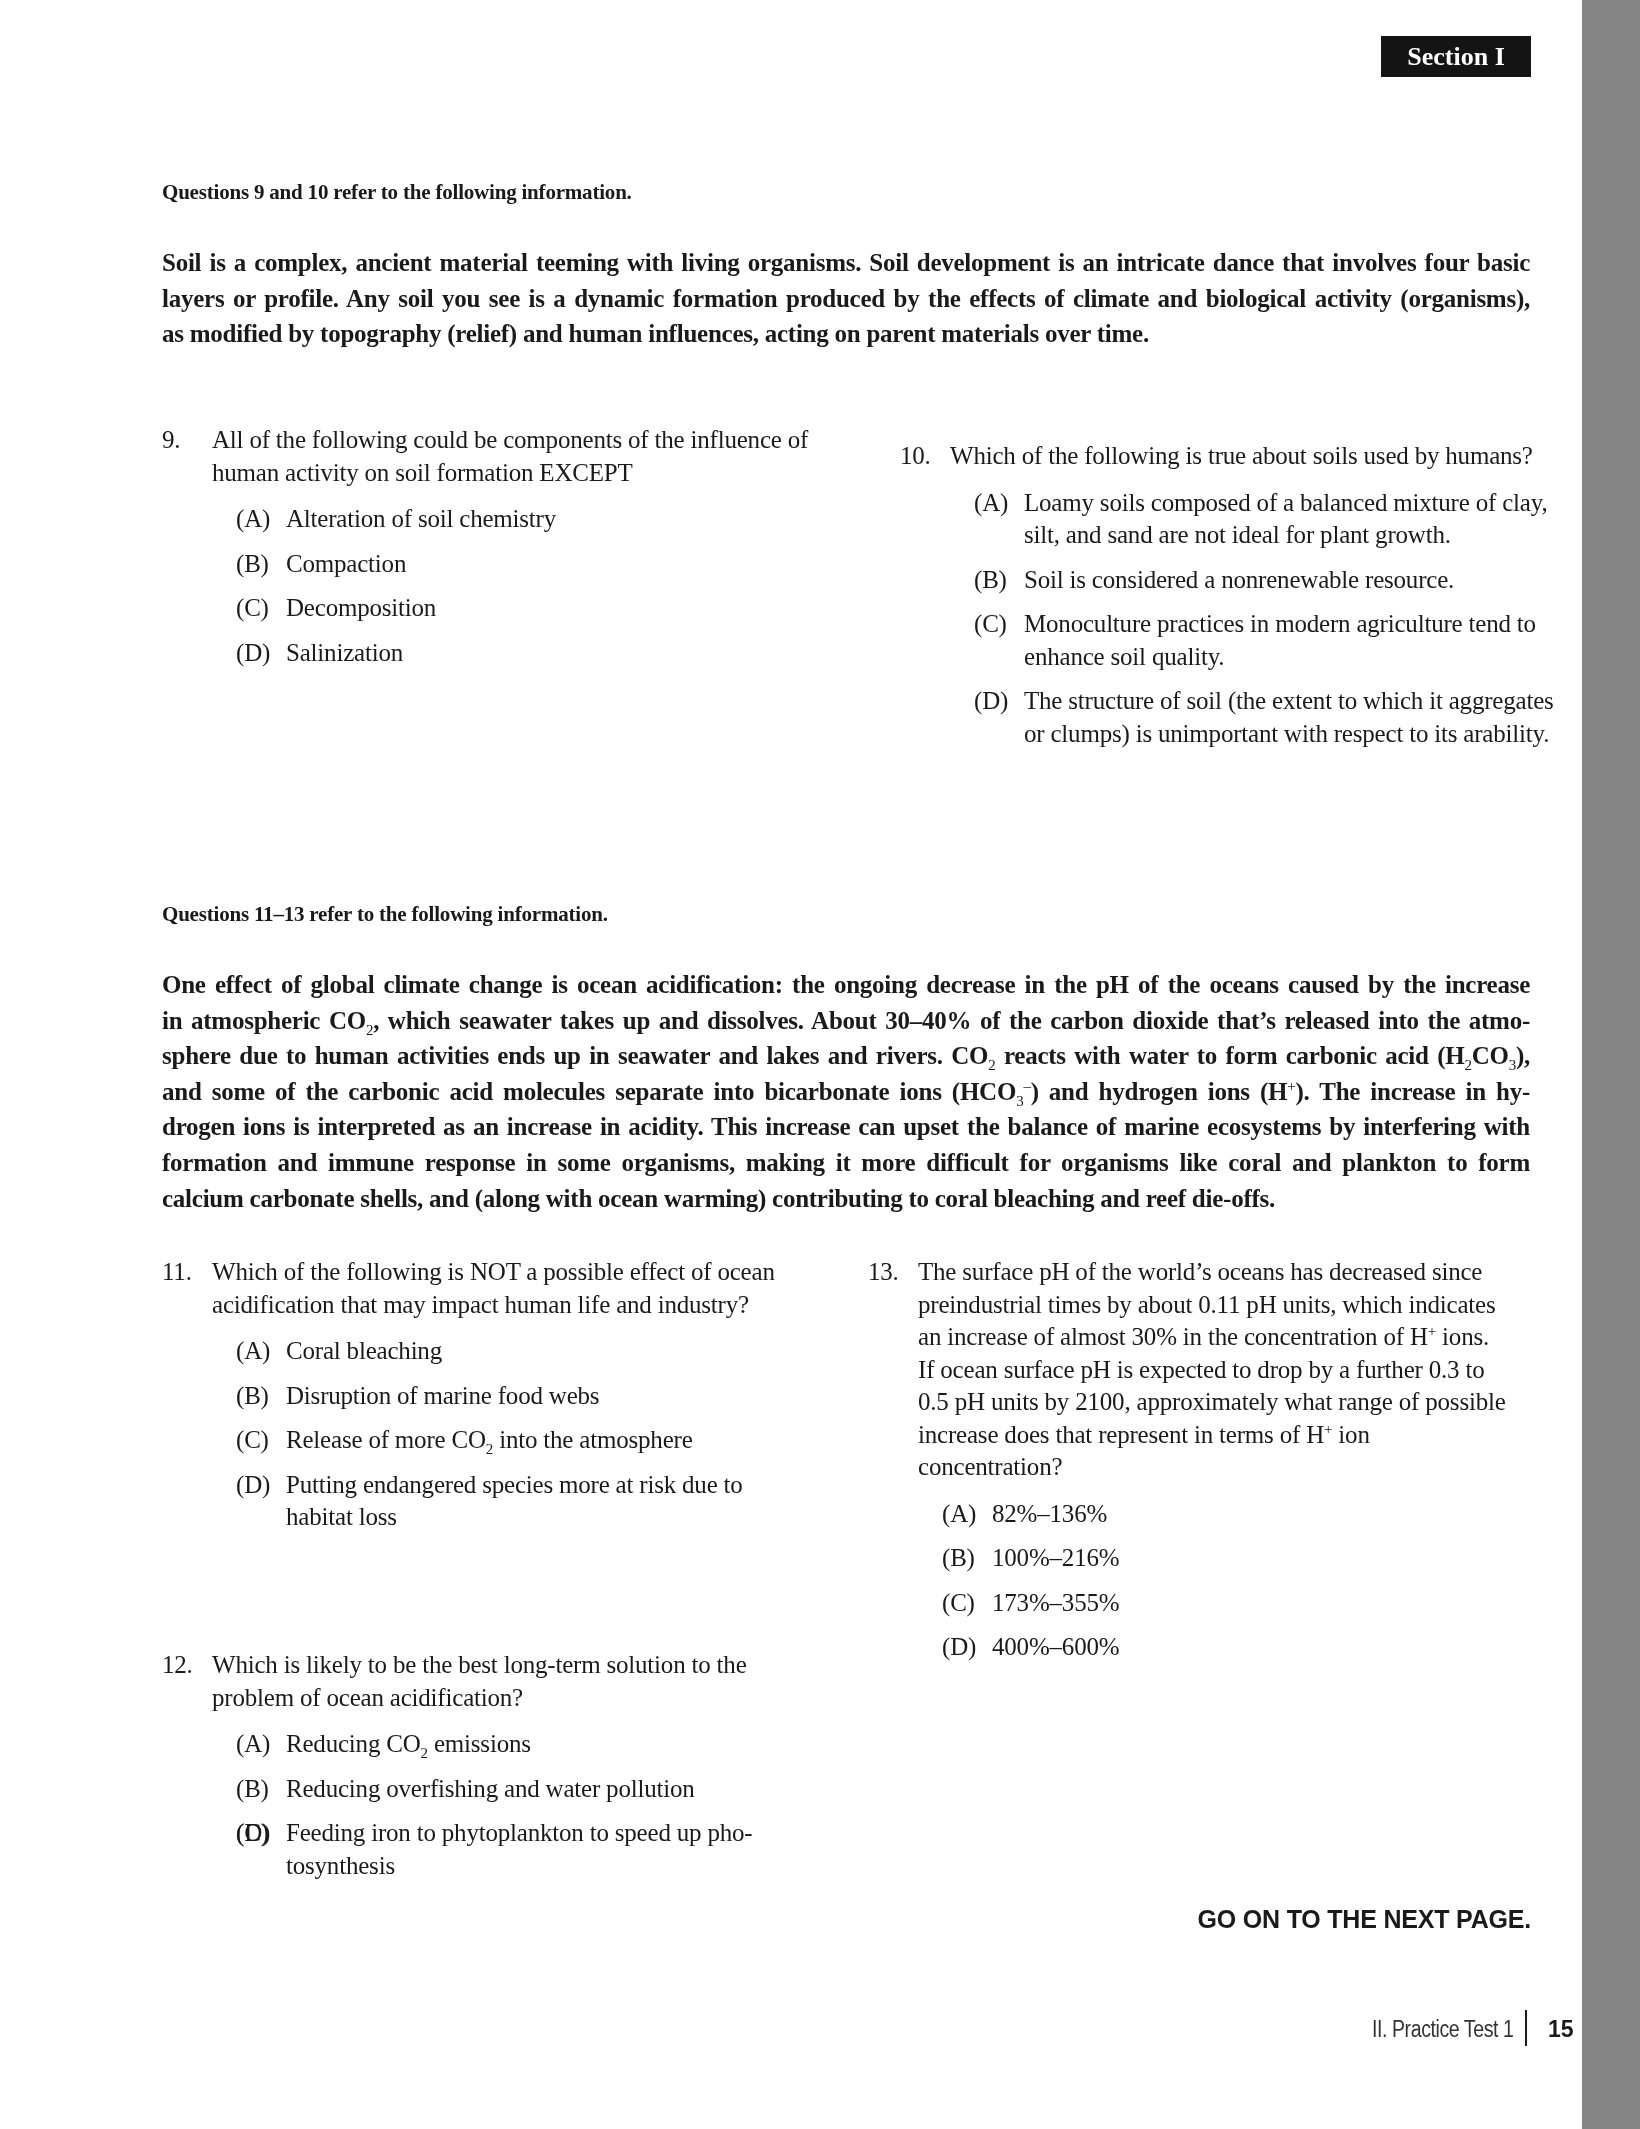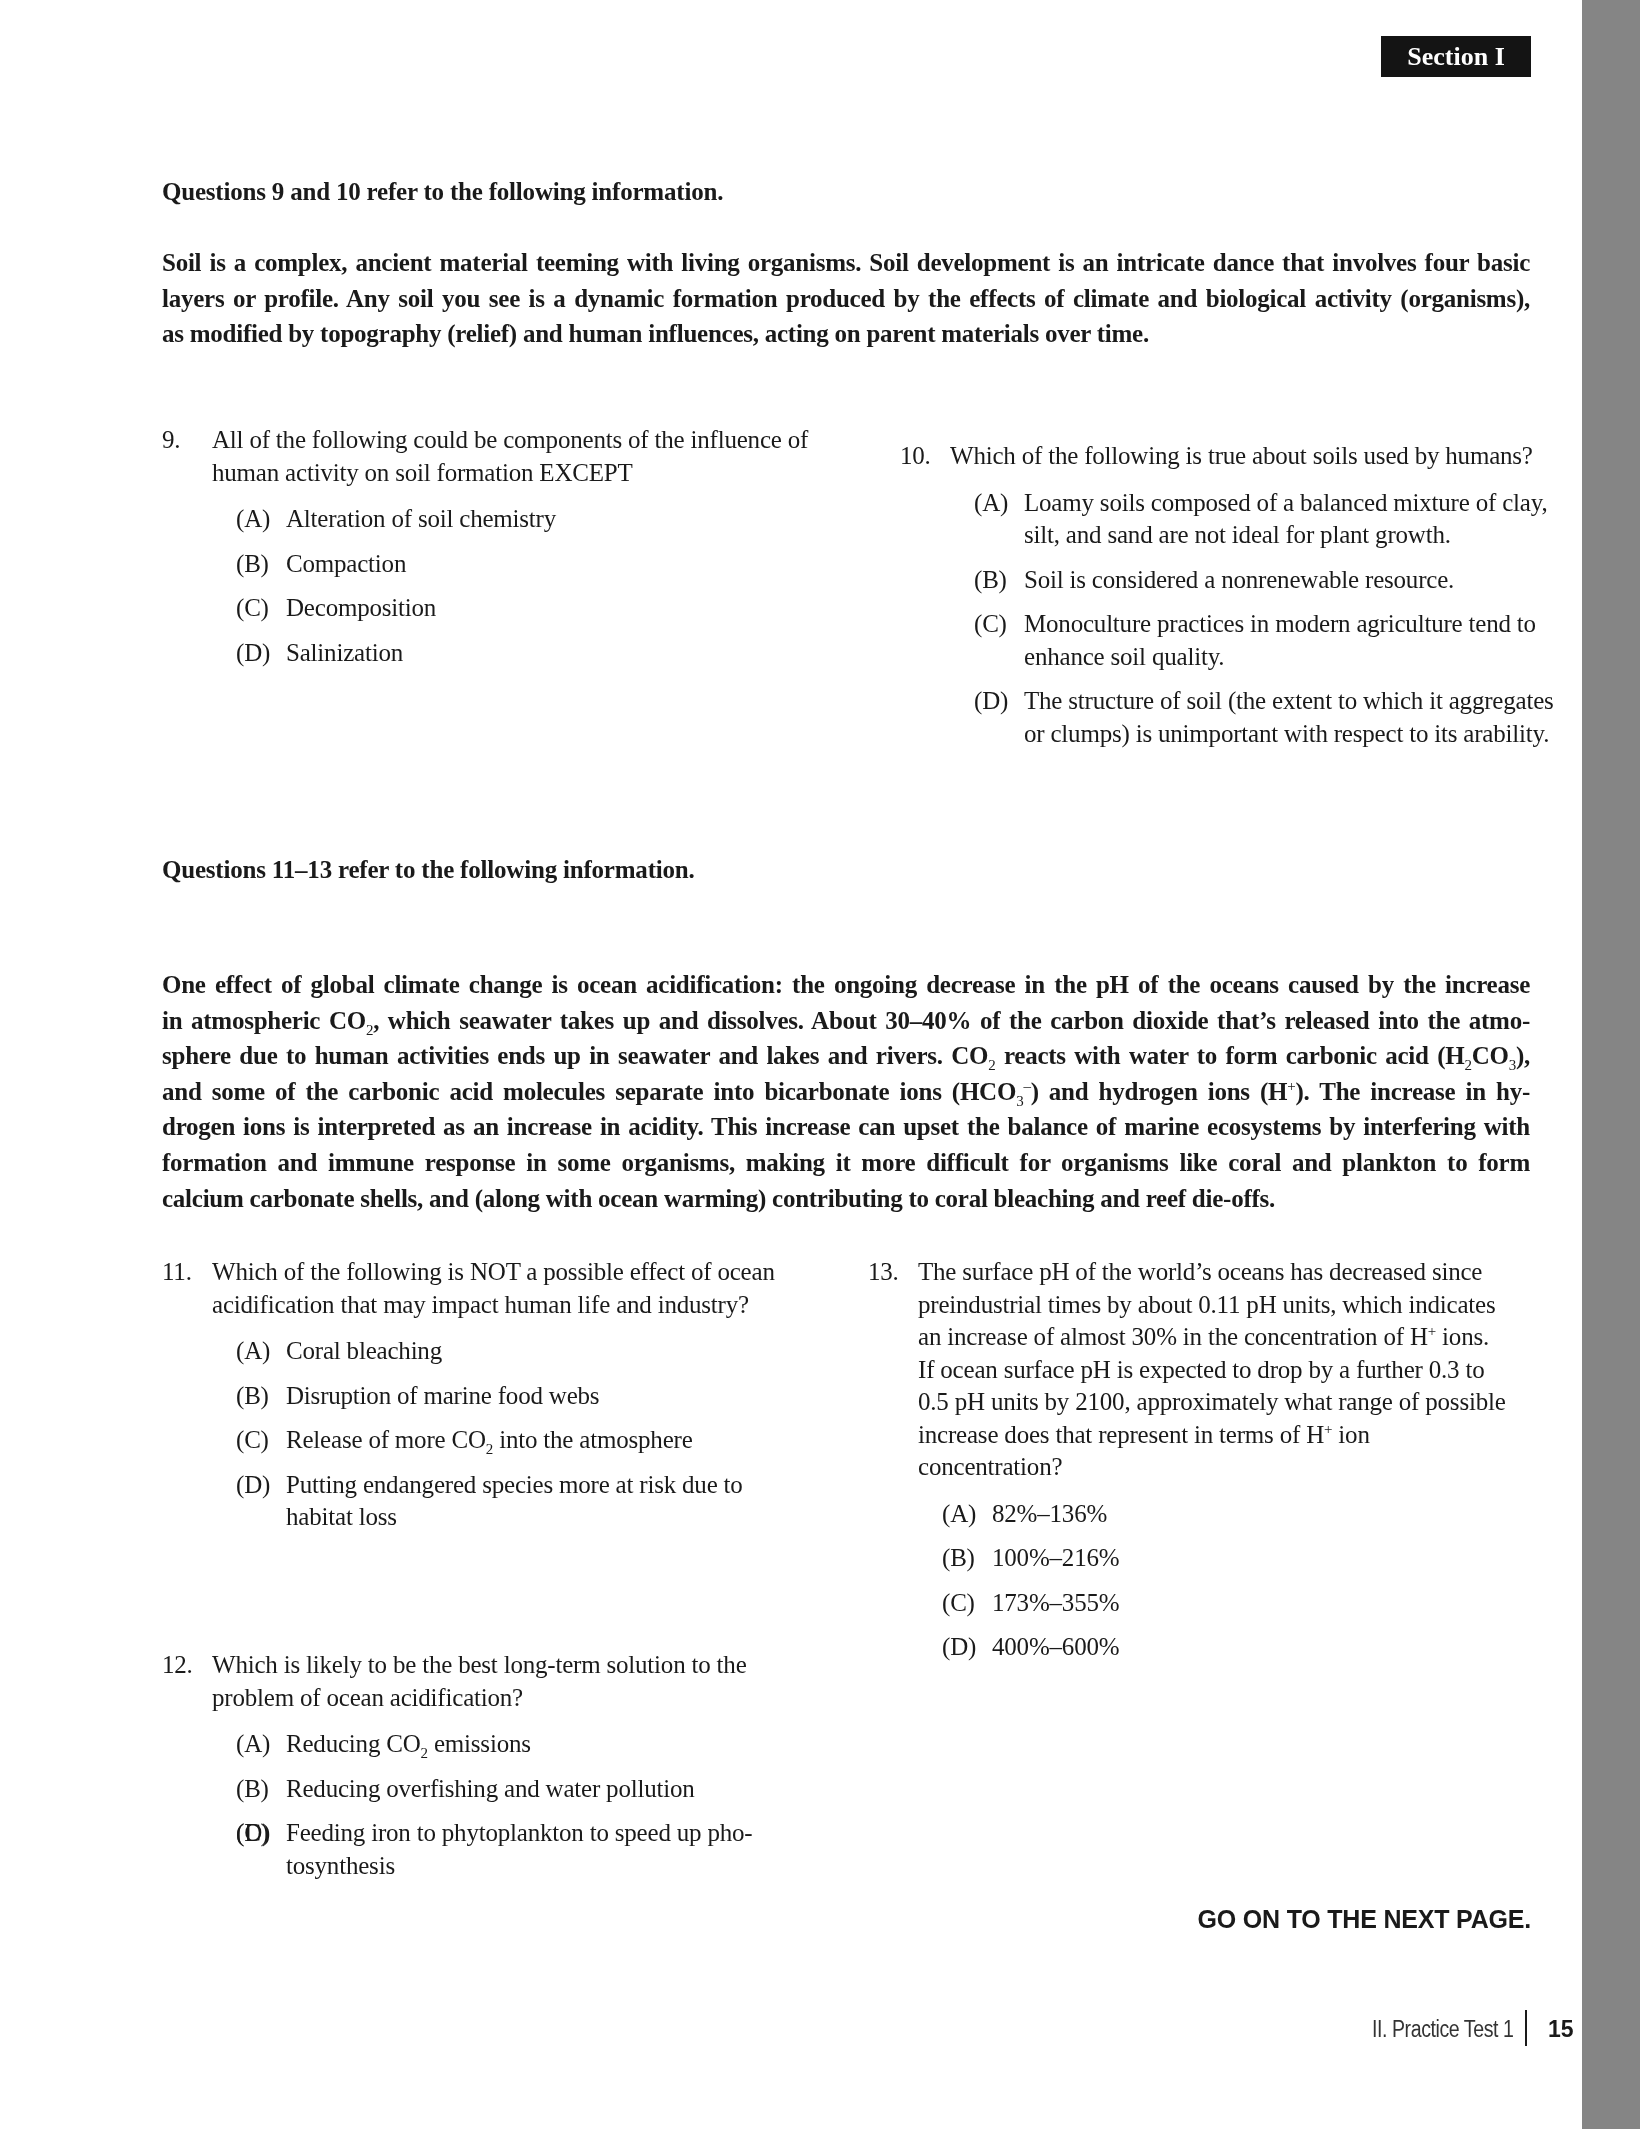--- a/index.html
+++ b/index.html
@@ -11,21 +11,21 @@
   .side-bar {
     position: absolute; left: 1582px; top: 0; width: 58px; height: 2129px;
     background: #858585;
   }
   .section-badge {
     position: absolute; left: 1381px; top: 36px; width: 150px; height: 41px;
     background: #141414; color: #ffffff;
     font-weight: bold; font-size: 26px; line-height: 41px; text-align: center;
   }
   .heading {
-    position: absolute; left: 162px; font-weight: bold; font-size: 25px; line-height: 30px;
+    position: absolute; left: 162px; font-weight: bold; font-size: 21px; line-height: 30px;
     letter-spacing: -0.2px;
   }
   .passage {
     position: absolute; left: 162px; width: 1368px; font-size: 25px; line-height: 35.6px;
   }
   .pline {
     display: block; text-align: justify; text-align-last: justify; white-space: nowrap;
     height: 35.6px; letter-spacing: -0.25px;
   }
   .pline.last { text-align-last: left; }
@@ -86,21 +86,21 @@
   <div class="q-num">10.</div>
   <div class="q-stem">Which of the following is true about soils used by humans?</div>
   <div class="q-options">
       <div class="q-option"><span class="opt-letter">(A)</span><span><span>Loamy soils composed of a balanced mixture of clay, silt, and sand are not ideal for plant growth.</span></span></div>
       <div class="q-option"><span class="opt-letter">(B)</span><span><span>Soil is considered a nonrenewable resource.</span></span></div>
       <div class="q-option"><span class="opt-letter">(C)</span><span><span>Monoculture practices in modern agriculture tend to enhance soil quality.</span></span></div>
       <div class="q-option"><span class="opt-letter">(D)</span><span><span>The structure of soil (the extent to which it aggregates or clumps) is unimportant with respect to its arability.</span></span></div>
     </div>
 </div>
 
-<div class="heading" style="top:855px;">Questions 11–13 refer to the following information.</div>
+<div class="heading" style="top:899px;">Questions 11–13 refer to the following information.</div>
 <div class="passage" style="top:967px;">
     <div class="pline"><span>One effect of global climate change is ocean acidification: the ongoing decrease in the pH of the oceans caused by the increase</span></div>
     <div class="pline"><span>in atmospheric CO</span><sub>2</sub><span>, which seawater takes up and dissolves. About 30–40% of the carbon dioxide that’s released into the atmo-</span></div>
     <div class="pline"><span>sphere due to human activities ends up in seawater and lakes and rivers. CO</span><sub>2</sub><span> reacts with water to form carbonic acid (H</span><sub>2</sub><span>CO</span><sub>3</sub><span>),</span></div>
     <div class="pline"><span>and some of the carbonic acid molecules separate into bicarbonate ions (HCO</span><sub>3</sub><sup>–</sup><span>) and hydrogen ions (H</span><sup>+</sup><span>). The increase in hy-</span></div>
     <div class="pline"><span>drogen ions is interpreted as an increase in acidity. This increase can upset the balance of marine ecosystems by interfering with</span></div>
     <div class="pline"><span>formation and immune response in some organisms, making it more difficult for organisms like coral and plankton to form</span></div>
     <div class="pline last"><span>calcium carbonate shells, and (along with ocean warming) contributing to coral bleaching and reef die-offs.</span></div>
   </div>
 

